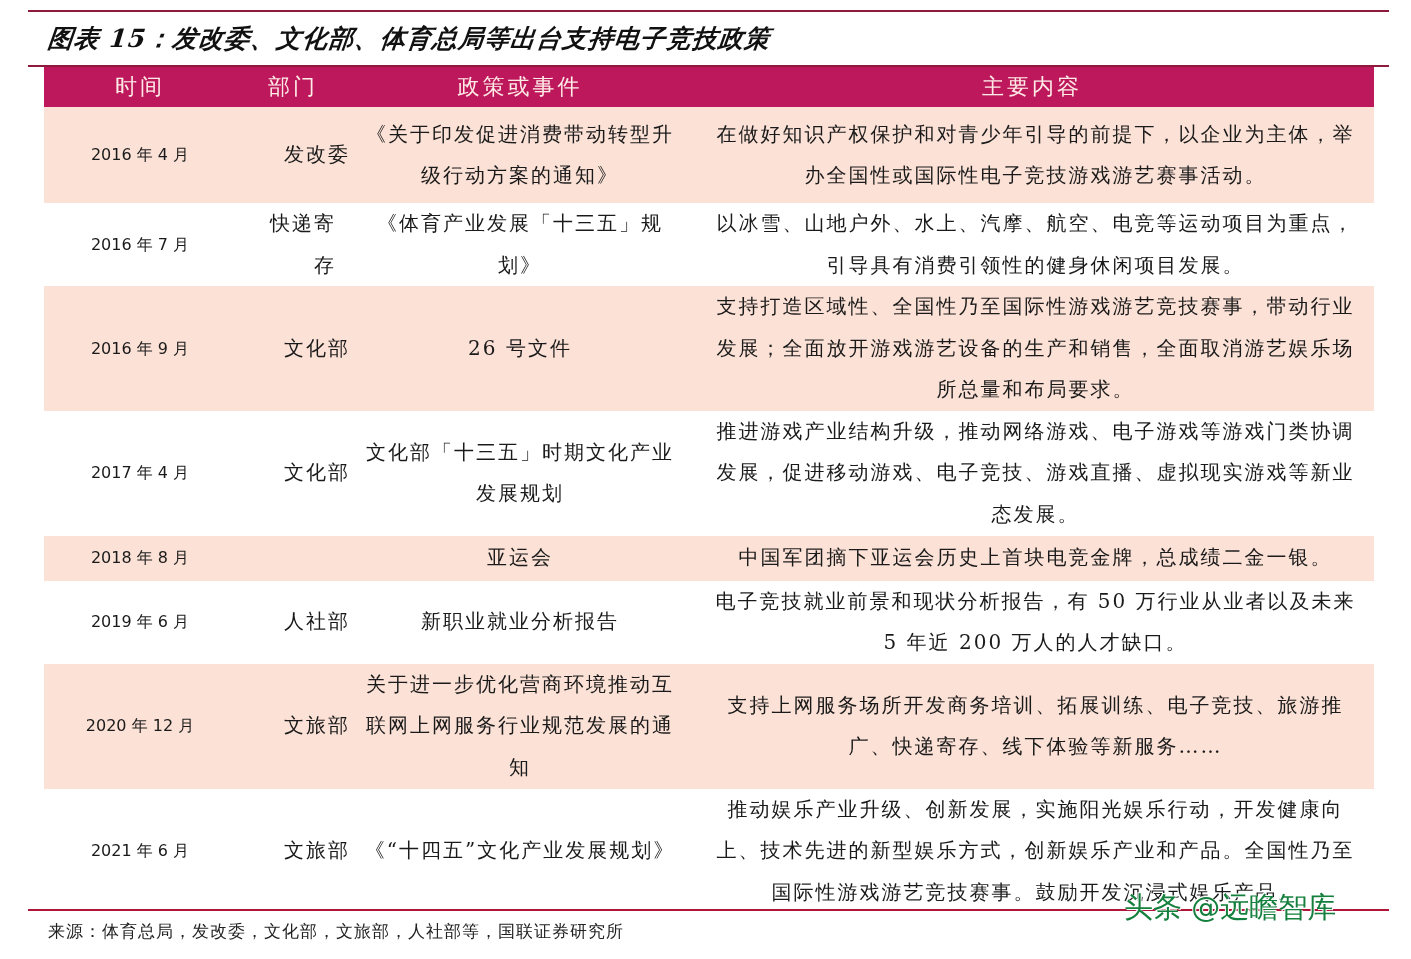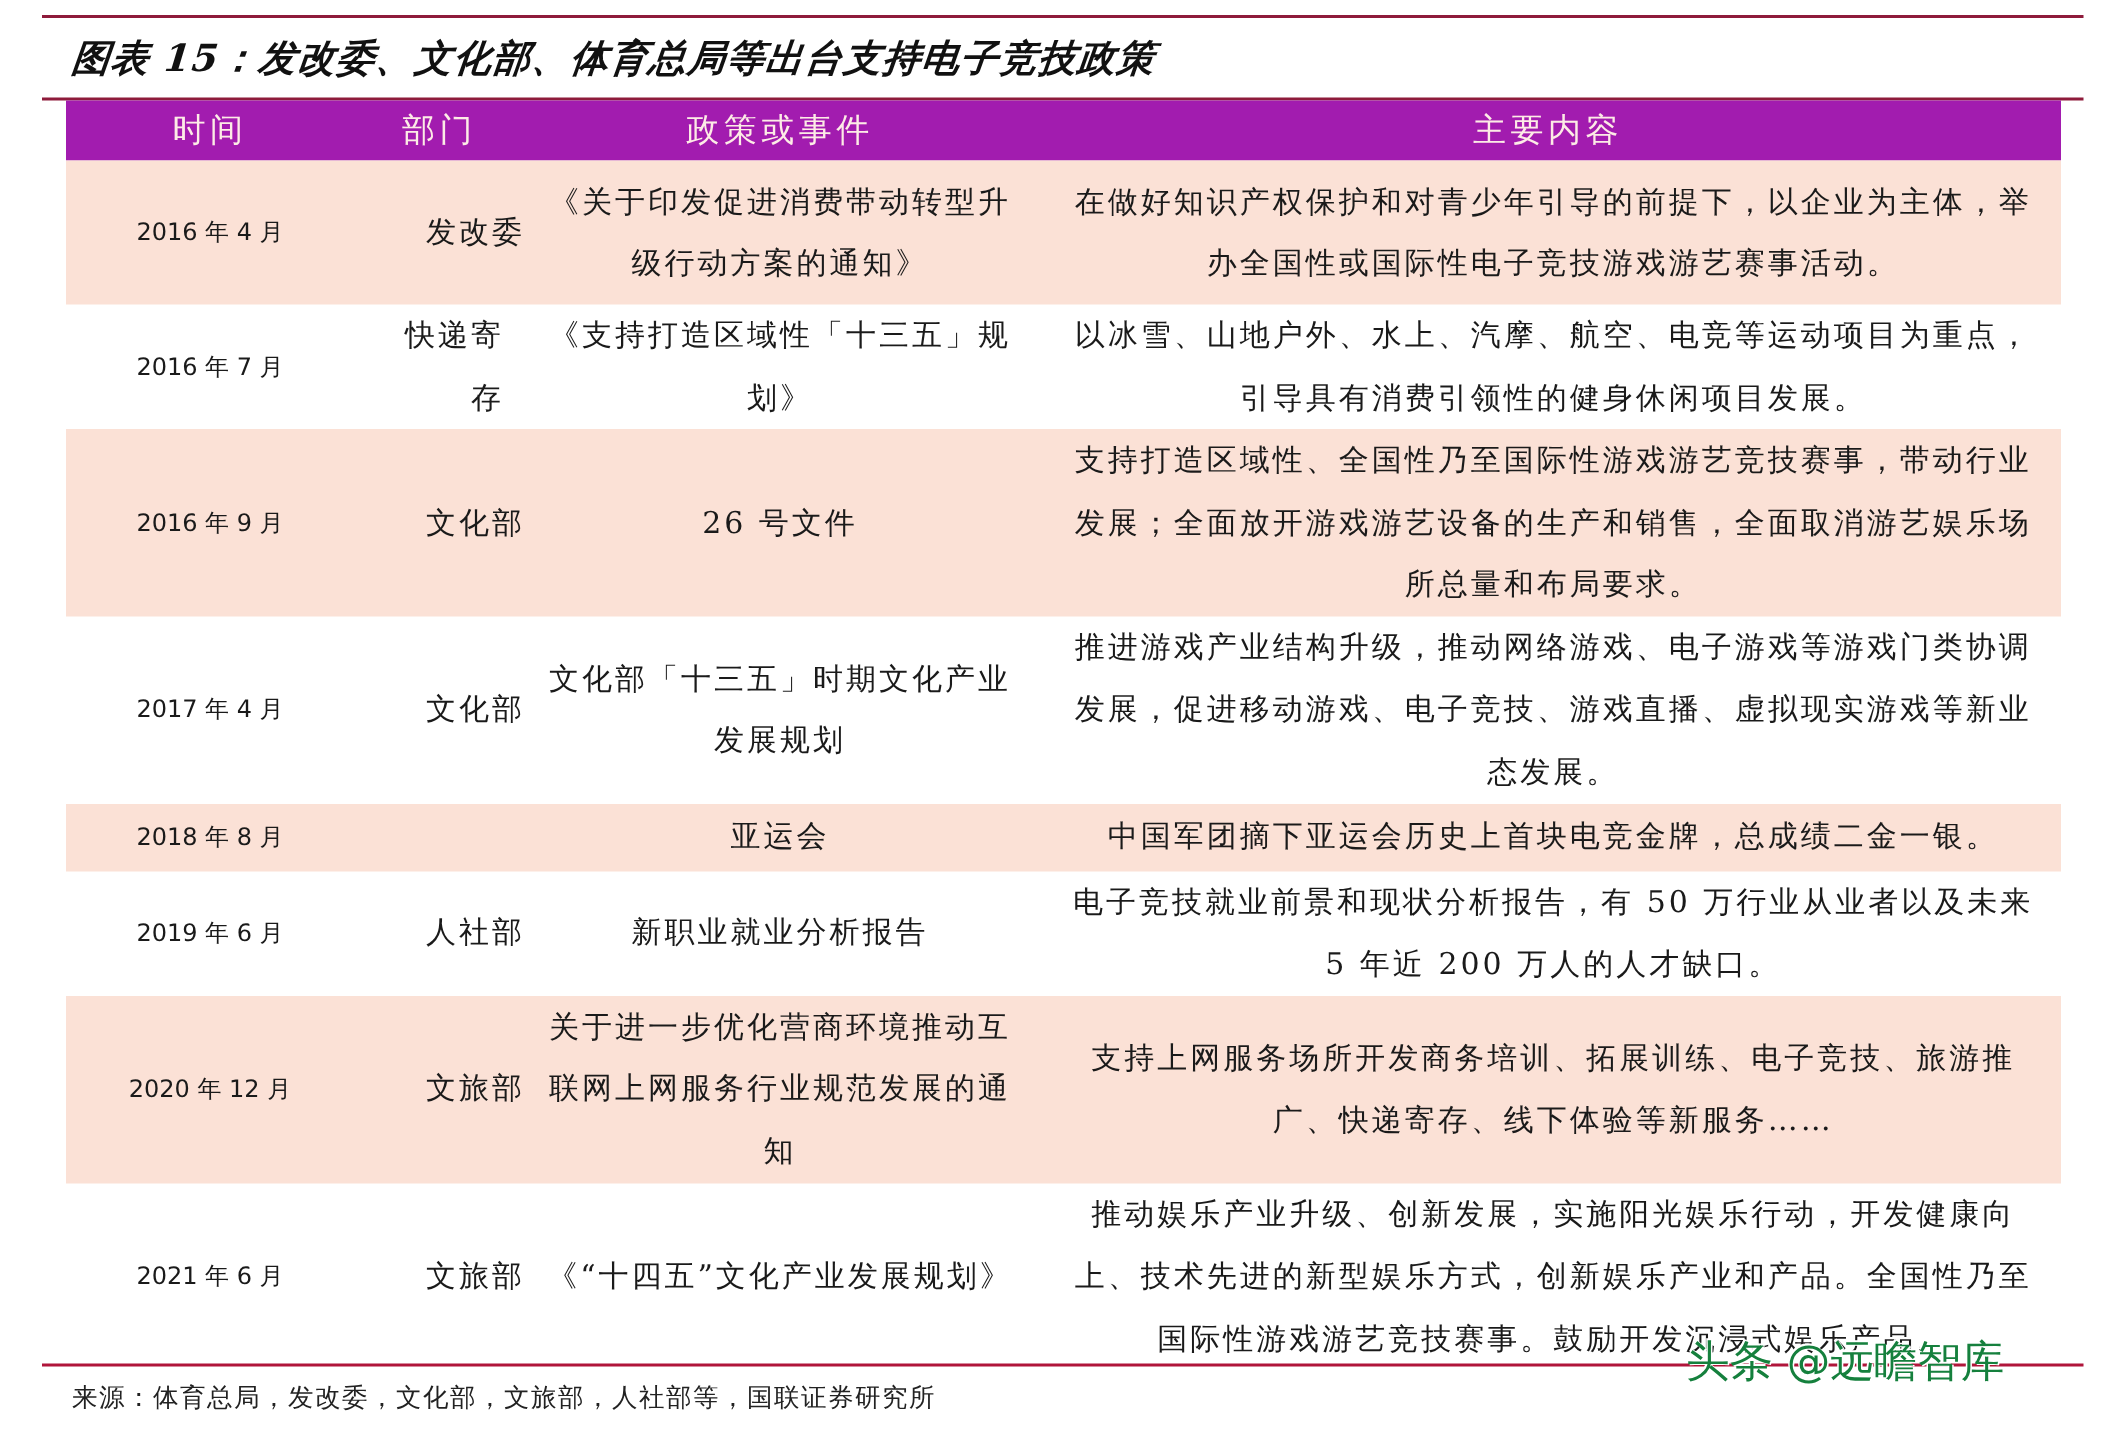--- a/index.html
+++ b/index.html
@@ -7,21 +7,21 @@
          font-family: "DejaVu Serif", "Liberation Serif", serif; color: #1a1a1a; }
   .rule { position: absolute; left: 28px; width: 1361px; height: 2px; background: #8E1B3B; }
   .rule.top { top: 10px; }
   .rule.mid { top: 65px; }
   .rule.bottom { top: 909px; background: #B0153A; }
   .title { position: absolute; left: 48px; top: 22px; font-size: 25px; font-weight: bold;
            font-style: italic; color: #111; letter-spacing: 1px; white-space: nowrap;
            font-family: "DejaVu Serif", serif; transform: skewX(-6deg); }
   table { position: absolute; left: 44px; top: 67px; width: 1330px; border-collapse: collapse;
           table-layout: fixed; }
-  th { background: #a21caf; color: #fdebe6; font-weight: normal; font-size: 22px; height: 40px;
+  th { background: #be185d; color: #fdebe6; font-weight: normal; font-size: 22px; height: 40px;
        padding: 0; letter-spacing: 3px; font-family: "DejaVu Serif", serif; margin-top: 16px; }
   td { font-size: 20px; padding: 0; line-height: 41.5px; vertical-align: middle; letter-spacing: 2px; }
   tr.shade td { background: #FBE1D6; }
   td.c-date { text-align: center; font-family: "DejaVu Sans", sans-serif; letter-spacing: 0; font-size: 16px; }
   td.c-dept { text-align: right; }
   td.c-policy { text-align: center; padding: 0 8px; }
   td.c-content { text-align: center; padding-left: 19px; padding-right: 12px; }
   .source { position: absolute; left: 48px; top: 920px; font-size: 17px; color: #222; letter-spacing: 1px; }
   .watermark { position: absolute; left: 1124px; top: 888px; font-size: 29px; color: #15803d;
                font-family: "DejaVu Sans", sans-serif; letter-spacing: 0px;
@@ -52,21 +52,21 @@
   <tbody>
     <tr class="shade" style="height:96px">
       <td class="c-date">2016 年 4 月</td>
       <td class="c-dept">发改委</td>
       <td class="c-policy">《关于印发促进消费带动转型升级行动方案的通知》</td>
       <td class="c-content">在做好知识产权保护和对青少年引导的前提下，以企业为主体，举办全国性或国际性电子竞技游戏游艺赛事活动。</td>
     </tr>
     <tr style="height:73px">
       <td class="c-date">2016 年 7 月</td>
       <td class="c-dept" style="padding:0 14px">快递寄存</td>
-      <td class="c-policy">《支持打造区域性「十三五」规划》</td>
+      <td class="c-policy">《体育产业发展「十三五」规划》</td>
       <td class="c-content">以冰雪、山地户外、水上、汽摩、航空、电竞等运动项目为重点，引导具有消费引领性的健身休闲项目发展。</td>
     </tr>
     <tr class="shade" style="height:123px">
       <td class="c-date">2016 年 9 月</td>
       <td class="c-dept">文化部</td>
       <td class="c-policy">26 号文件</td>
       <td class="c-content">支持打造区域性、全国性乃至国际性游戏游艺竞技赛事，带动行业发展；全面放开游戏游艺设备的生产和销售，全面取消游艺娱乐场所总量和布局要求。</td>
     </tr>
     <tr style="height:125px">
       <td class="c-date">2017 年 4 月</td>

